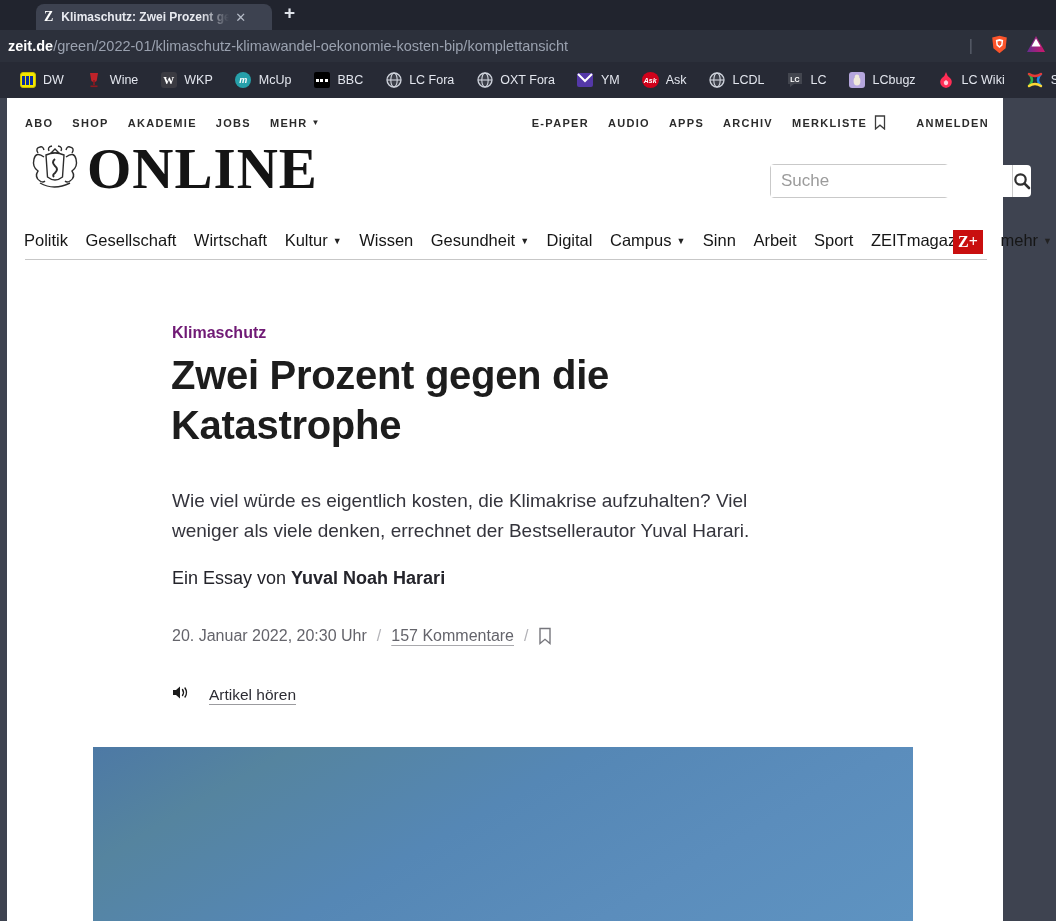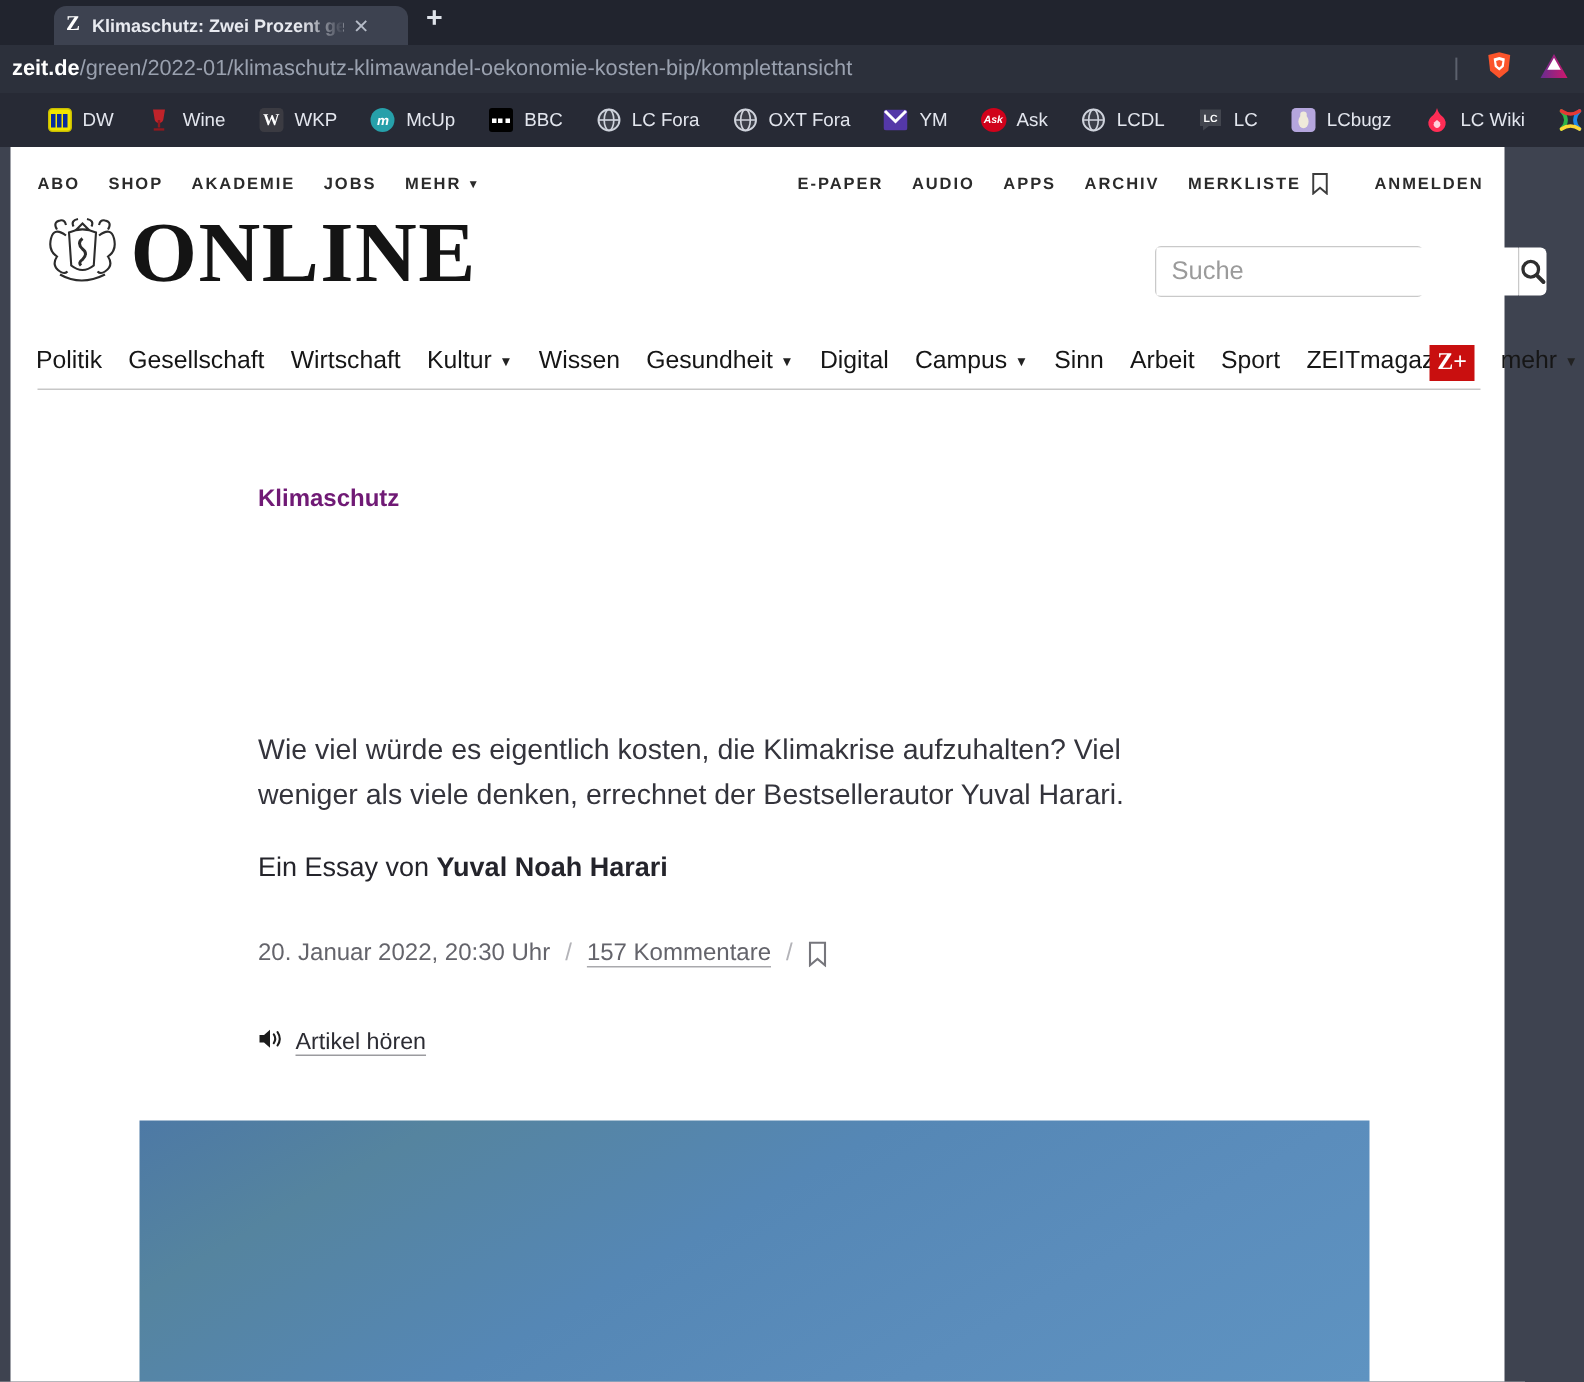--- a/index.html
+++ b/index.html
@@ -21,21 +21,21 @@
 
   .urlbar { position:absolute; left:0; top:30px; width:1056px; height:32px; background:#2c303b;
             display:flex; align-items:center; }
   .url-text { margin-left:8px; font-size:14.5px; white-space:nowrap; }
   .url-domain { color:#ffffff; font-weight:bold; }
   .url-path { color:#9aa1af; }
   .urlbar-right { position:absolute; right:10px; top:0; height:32px; display:flex; align-items:center; gap:17px; }
   .url-sep { color:#5c616d; font-size:16px; }
 
   .bmbar { position:absolute; left:0; top:62px; width:1056px; height:36px; background:#272a35;
-           display:flex; align-items:center; overflow:hidden; padding-left:20px; }
+           display:flex; align-items:center; overflow:hidden; padding-left:8px; }
   .bm-item { display:flex; align-items:center; padding:0 11px; flex:0 0 auto; }
   .bm-icon { width:17px; height:17px; margin-right:7px; display:inline-flex;
              align-items:center; justify-content:center; flex:0 0 auto; }
   .bm-label { color:#e3e6ee; font-size:12.5px; white-space:nowrap; }
 
   
   .ic-sq { width:16px; height:16px; border-radius:3px; display:flex; align-items:center;
            justify-content:center; font-size:8px; font-weight:bold; color:#fff; }
   .ic-circ { border-radius:50%; }
 
@@ -82,21 +82,21 @@
   .byline { position:absolute; left:165px; top:470px; font-size:18px; color:#24242b; }
   .byline b { font-weight:bold; }
 
   .metarow { position:absolute; left:165px; top:529px; display:flex; align-items:center;
              font-size:16px; color:#64646b; }
   .meta-slash { color:#b3b3b8; margin:0 10px; }
   .meta-comments { color:#64646b; text-decoration:underline; text-underline-offset:4px;
                    text-decoration-color:#a9a9ad; }
   .meta-bm { display:inline-flex; }
 
-  .audiorow { position:absolute; left:165px; top:587px; display:flex; align-items:center; }
+  .audiorow { position:absolute; left:165px; top:587px; display:flex; align-items:center;gap:12px; }
   .audio-label { font-size:15.5px; color:#2c2c33; margin-left:8px; text-decoration:underline;
                  text-underline-offset:4px; text-decoration-color:#9b9b9f; }
 
   .hero-image { position:absolute; left:86px; top:649px; width:820px; height:174px;
                 background:linear-gradient(150deg, #4d79a5 0%, #55849f 18%, #5587b5 45%,
                                            #5b8dbc 72%, #5e93c1 100%); }
 </style>
 </head>
 <body>
 
@@ -405,20 +405,21 @@
       </span>
       <span class="nav-item">
         <span>mehr</span>
         <span class="nav-caret">▼</span>
       </span>
     </div>
   <div class="zplus">Z+</div>
   <div class="nav-divider"></div>
 
   <div class="kicker">Klimaschutz</div>
+  <h1 class="headline">Zwei Prozent gegen die Katastrophe</h1>
   <div class="subtitle">Wie viel würde es eigentlich kosten, die Klimakrise aufzuhalten? Viel weniger als viele denken, errechnet der Bestsellerautor Yuval Harari.</div>
 
   <div class="byline">
     <span>Ein Essay von </span><b>Yuval Noah Harari</b>
   </div>
 
   <div class="metarow">
     <span>20. Januar 2022, 20:30 Uhr</span>
     <span class="meta-slash">/</span>
     <span class="meta-comments">157 Kommentare</span>

